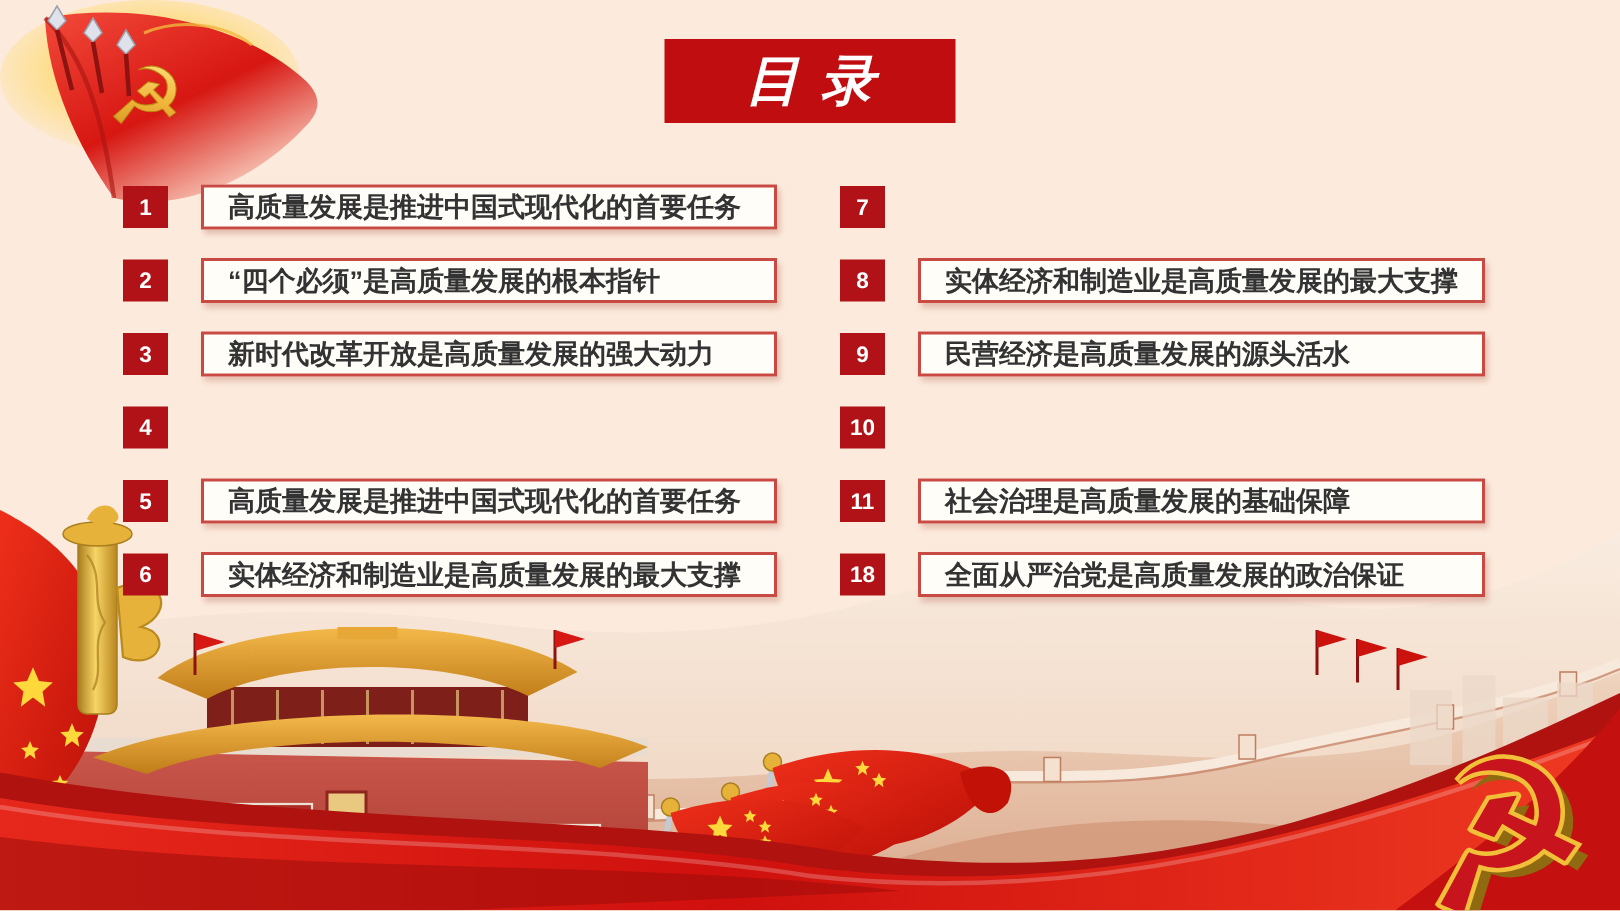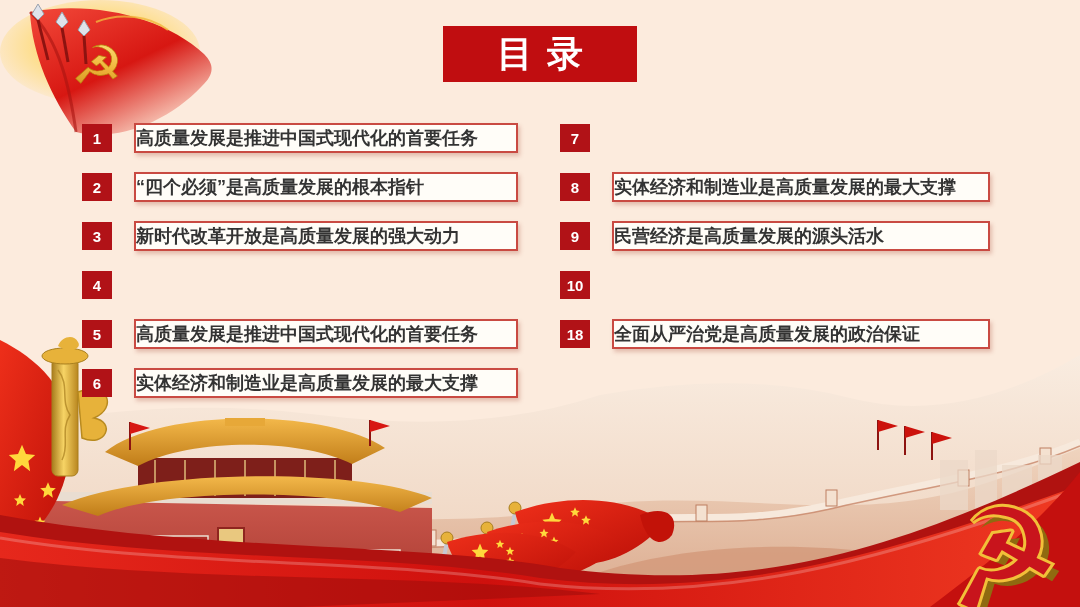--- a/index.html
+++ b/index.html
@@ -10,21 +10,21 @@
     background:linear-gradient(180deg,#fcead c 0%,#fcebdd 60%,#f9e6d8 100%);
     background-color:#fcebdd;
     font-family:"Liberation Sans","DejaVu Sans",sans-serif;
   }
   
   .title-box{
     position:absolute;left:443px;top:26px;width:194px;height:56px;
     background:#c00d10;
     display:flex;align-items:center;justify-content:center;
     color:#ffffff;font-size:36px;font-weight:bold;
-    letter-spacing:14px;padding-left:14px;box-sizing:border-box;
+    letter-spacing:14px;padding-left:14px;box-sizing:border-box;font-style:italic;
   }
   
   .toc-col{
     position:absolute;top:123px;
     display:flex;flex-direction:column;gap:19px;
   }
   .toc-col.left{left:82px;width:436px;}
   .toc-col.right{left:560px;width:430px;}
   .toc-row{display:flex;align-items:flex-start;height:30px;}
   .toc-num{
@@ -33,20 +33,21 @@
     font-size:15px;font-weight:bold;
     display:flex;align-items:center;justify-content:center;
     flex:0 0 30px;
   }
   .toc-box{
     margin-left:22px;flex:1;height:30px;box-sizing:border-box;
     background:#fffdf8;
     border:2px solid #c94a42;
     box-shadow:2px 3px 4px rgba(165,70,50,.28);
     display:flex;align-items:center;
+    padding-left:16px;
     font-size:18px;font-weight:600;color:#333333;
     white-space:nowrap;overflow:hidden;
   }
   
   .flag-topleft{position:absolute;left:0;top:0;width:240px;height:150px;}
   .scenery{position:absolute;left:0;bottom:0;width:1080px;height:307px;}
 </style>
 </head>
 <body>
 
@@ -289,18 +290,22 @@
       <div class="toc-box">实体经济和制造业是高质量发展的最大支撑</div>
     </div>
     <div class="toc-row">
       <div class="toc-num">9</div>
       <div class="toc-box">民营经济是高质量发展的源头活水</div>
     </div>
     <div class="toc-row">
       <div class="toc-num">10</div>
     </div>
     <div class="toc-row">
+      <div class="toc-num">11</div>
+      <div class="toc-box">社会治理是高质量发展的基础保障</div>
+    </div>
+    <div class="toc-row">
       <div class="toc-num">18</div>
       <div class="toc-box">全面从严治党是高质量发展的政治保证</div>
     </div>
   </div>
 
 </div>
 
 </body></html>

